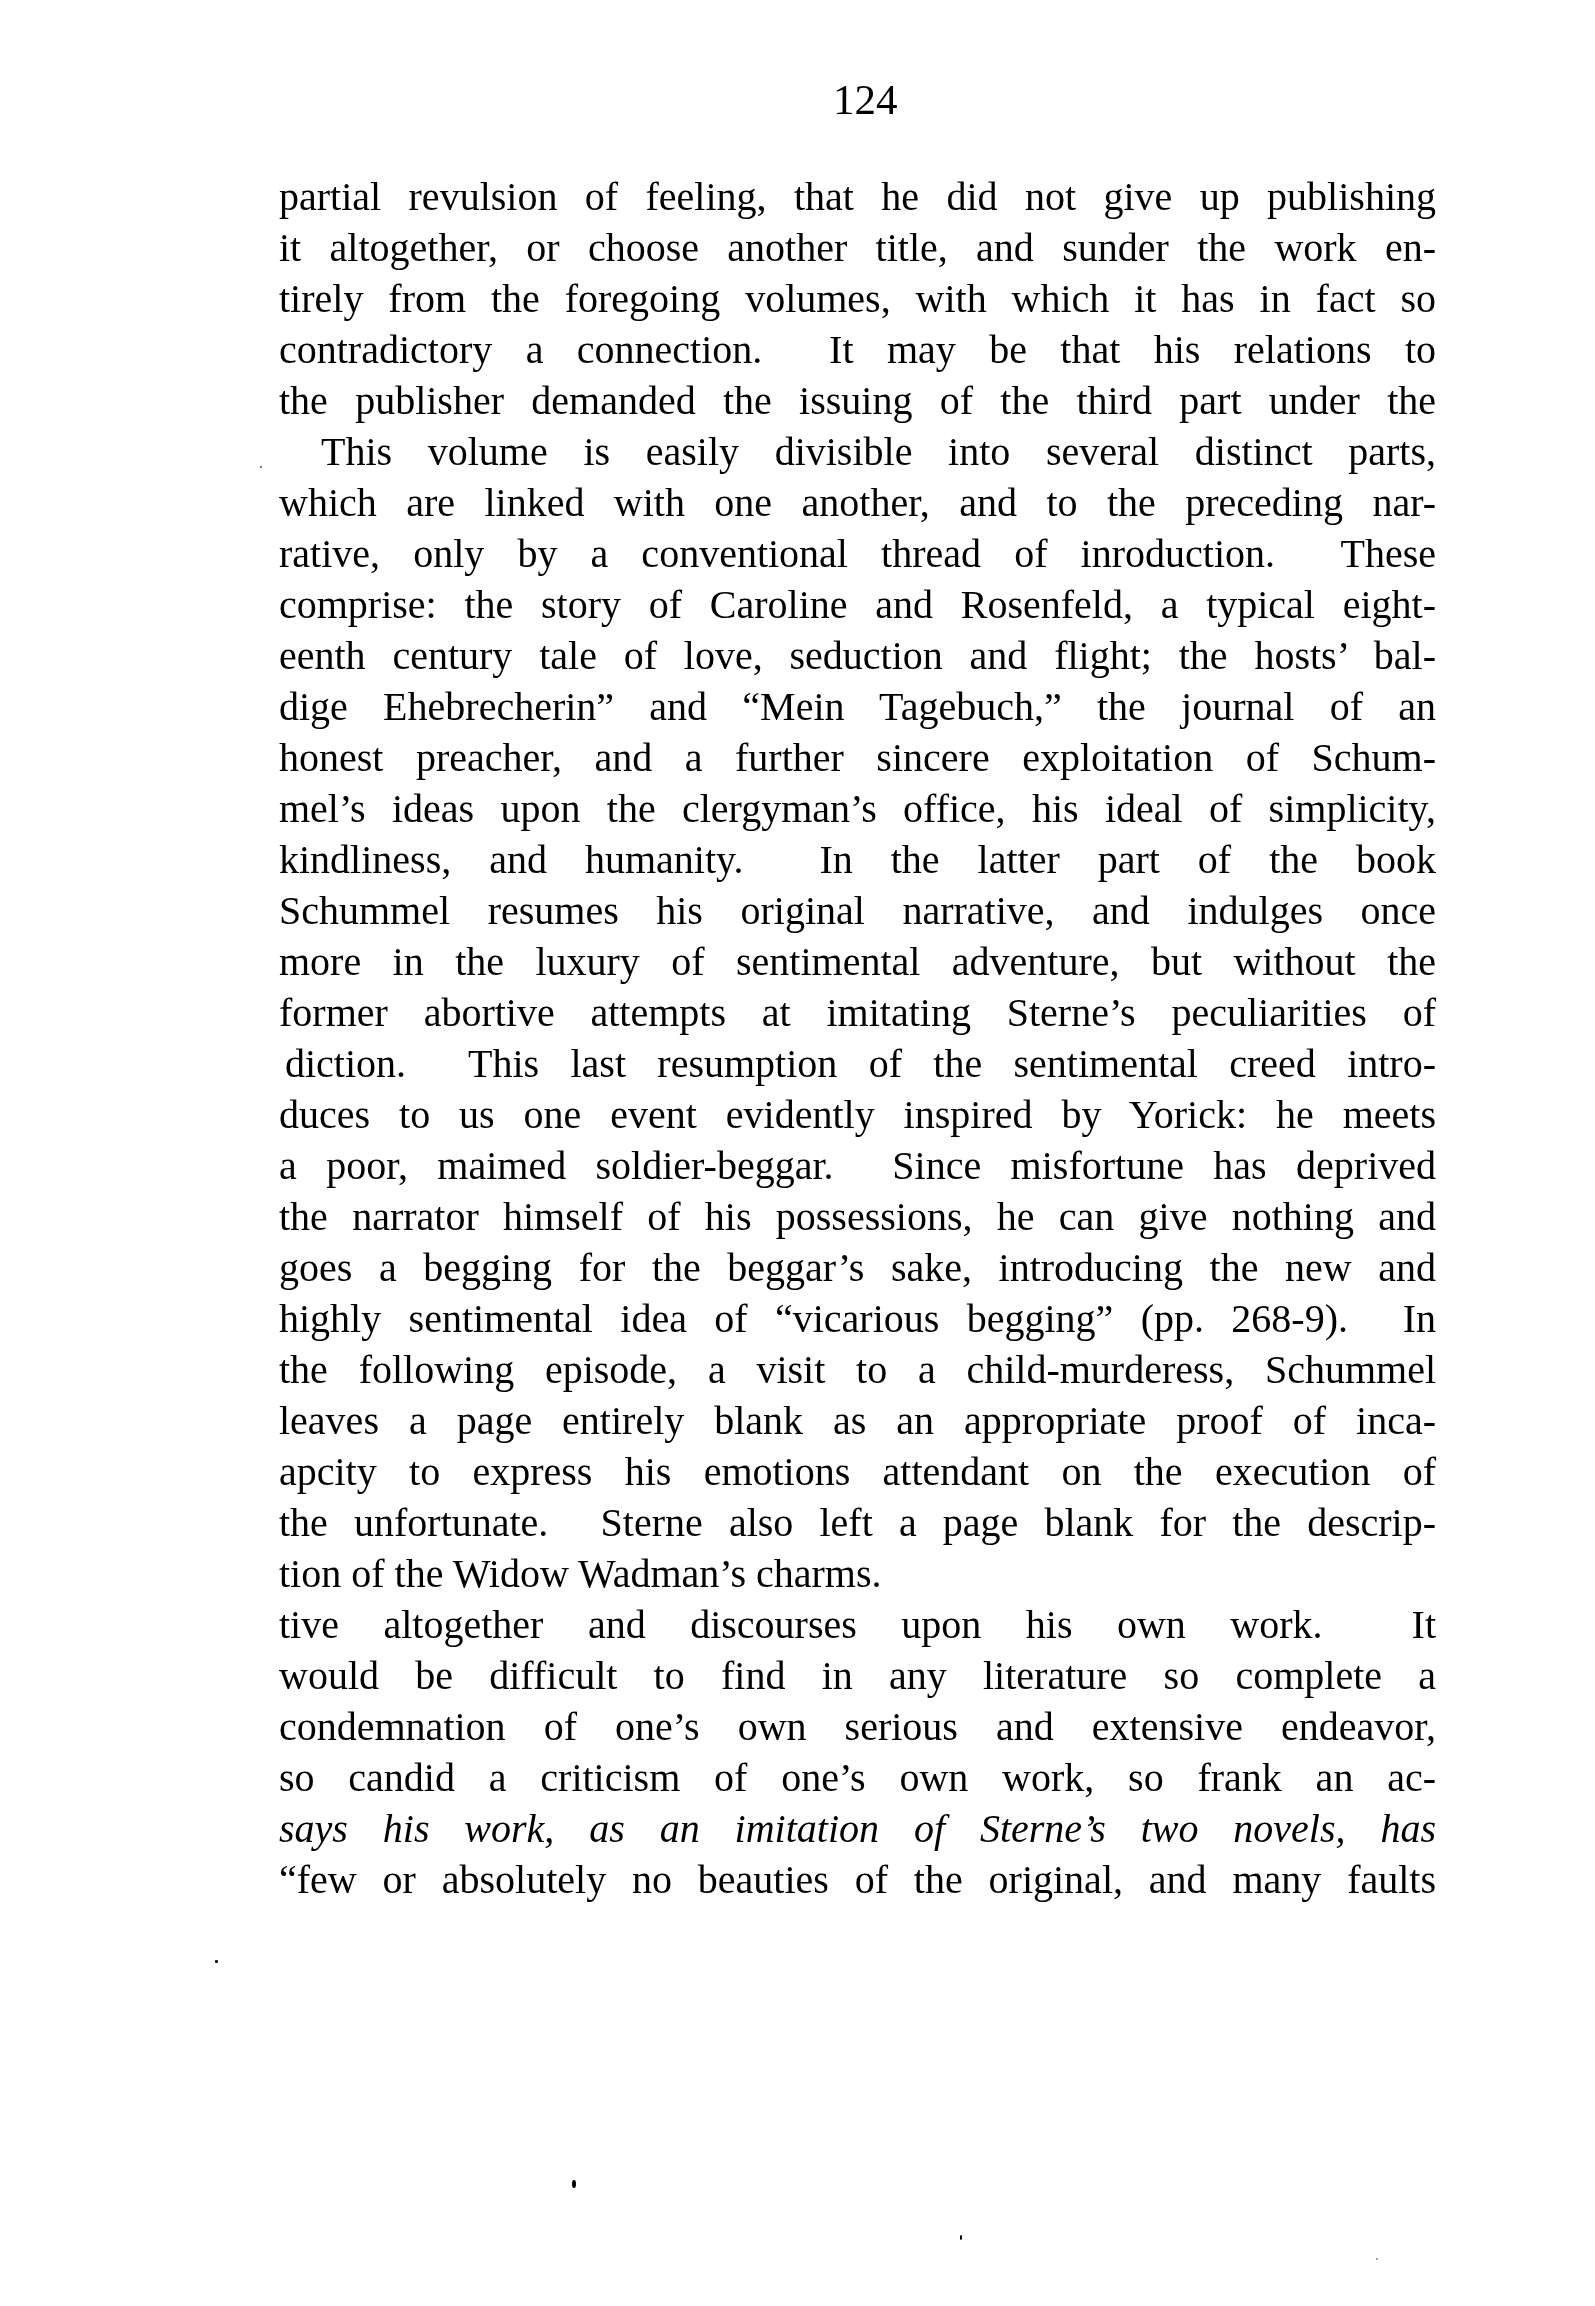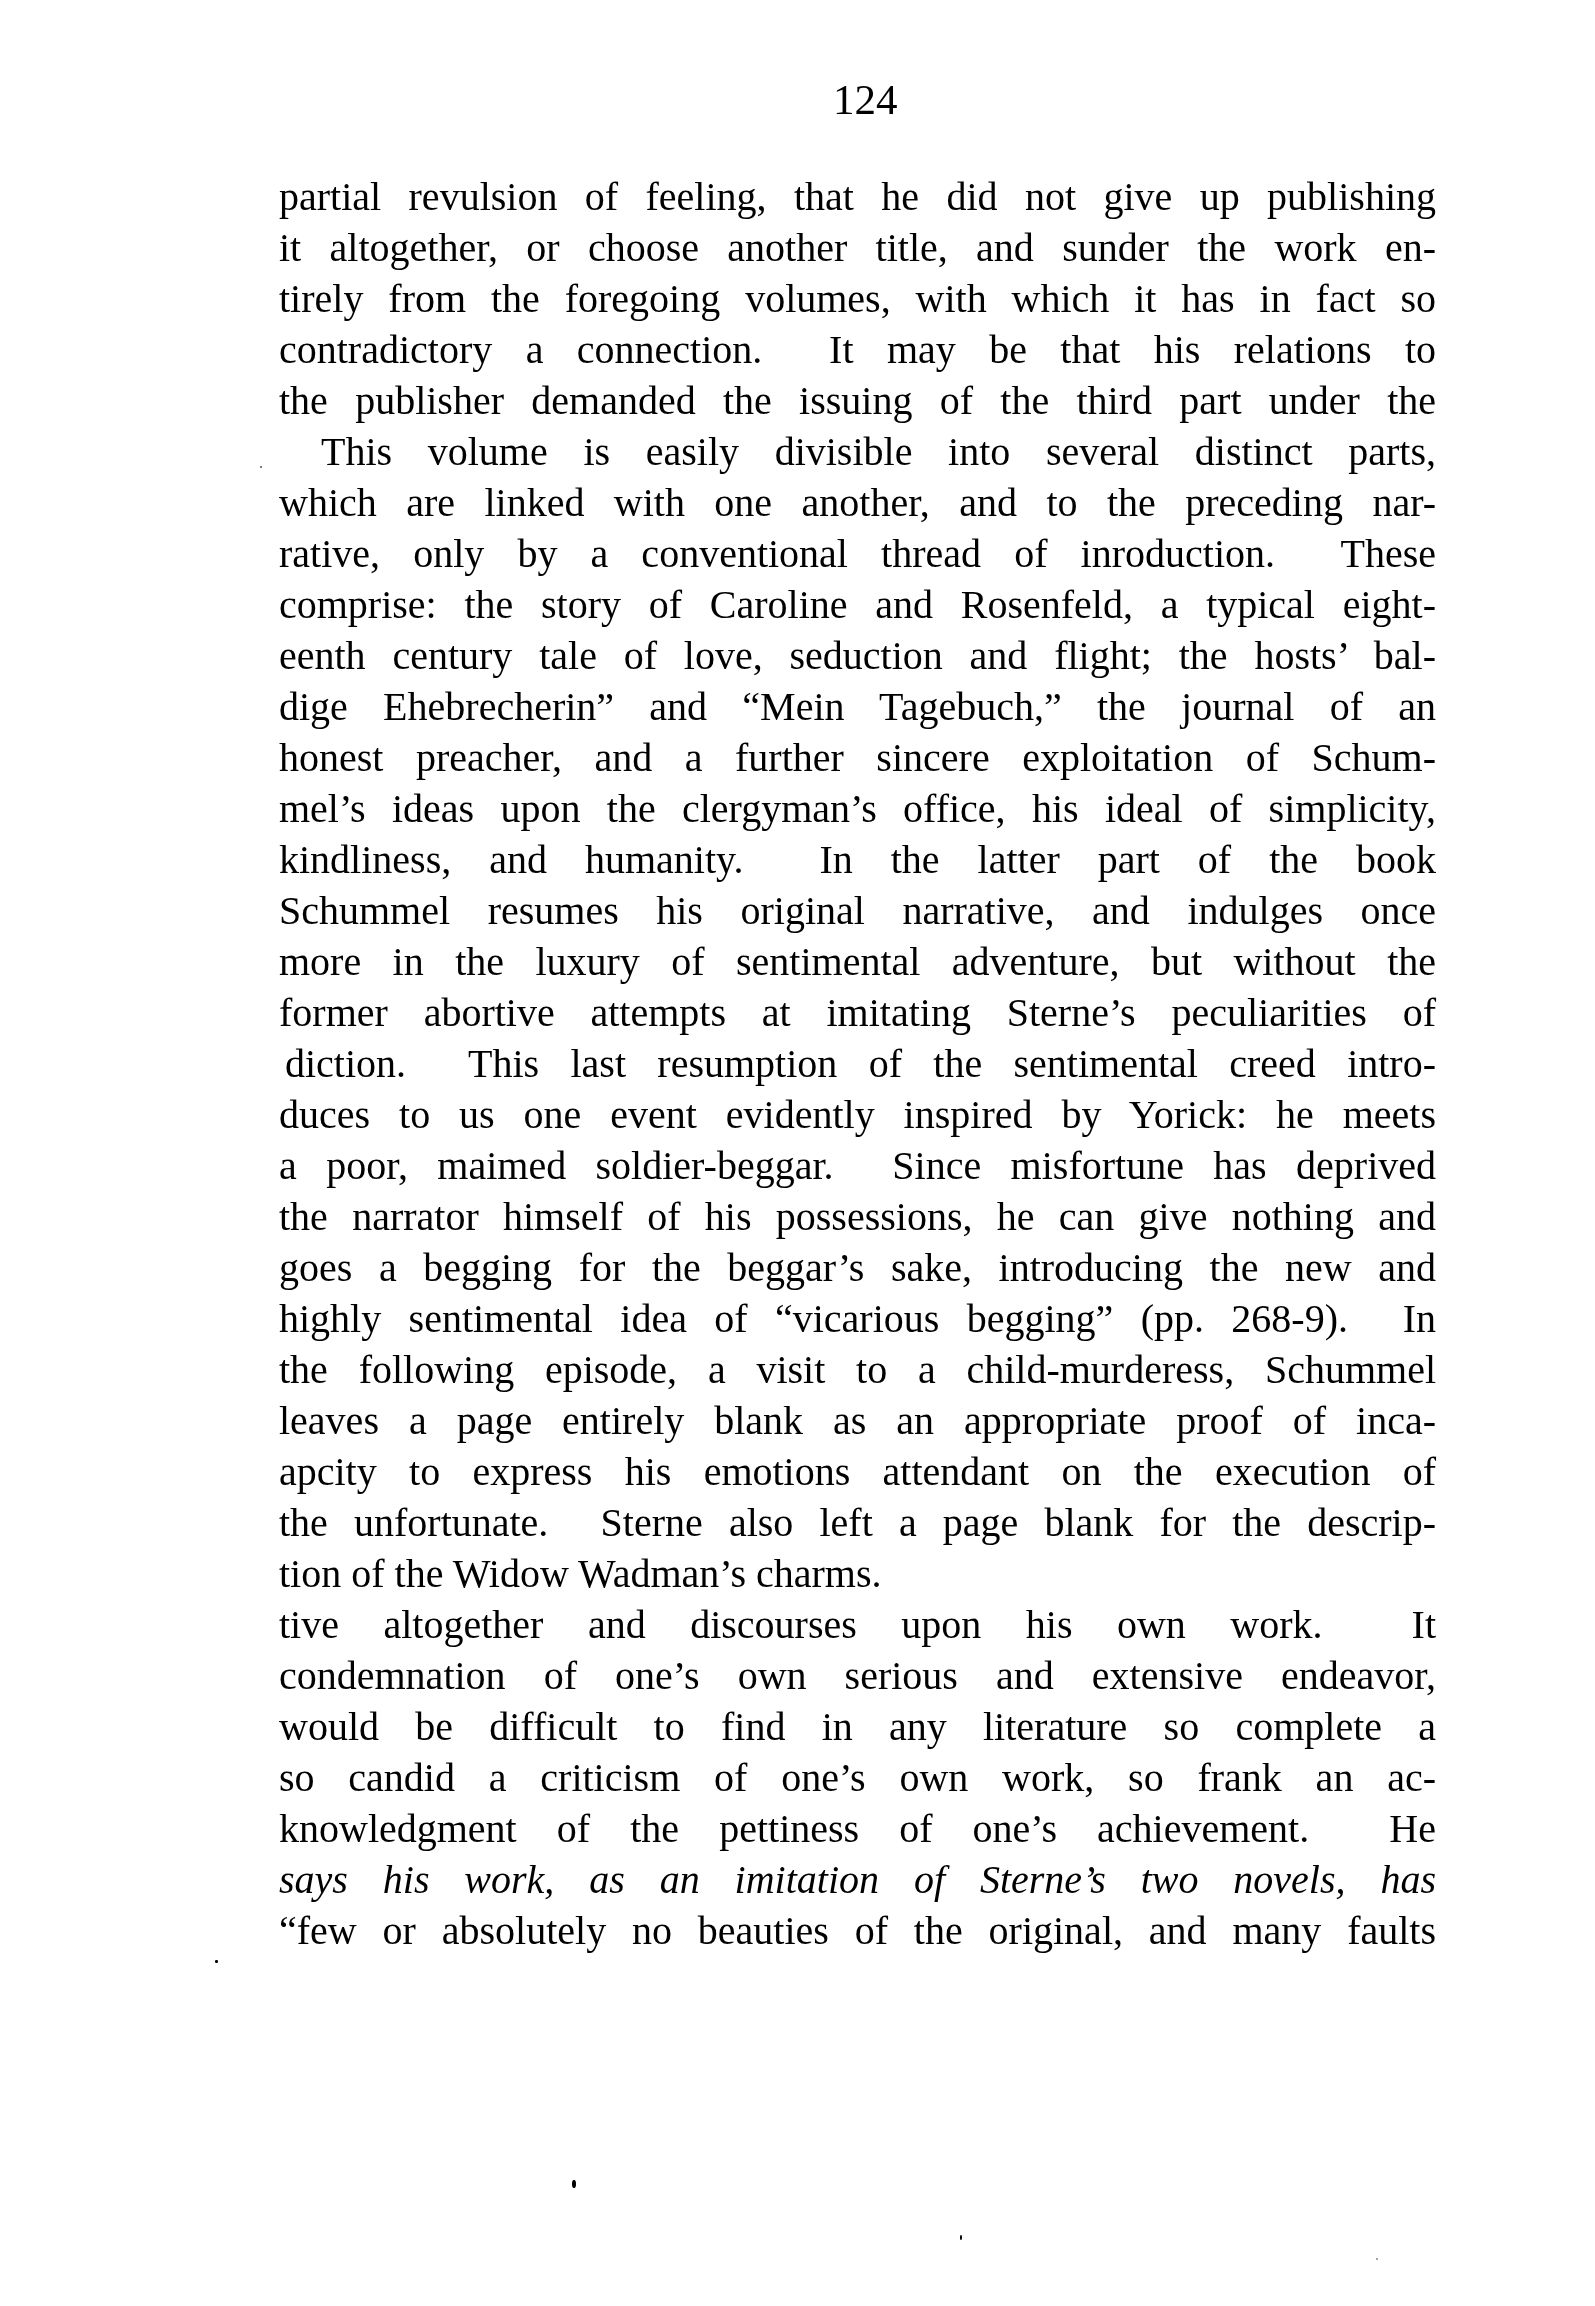--- a/index.html
+++ b/index.html
@@ -86,24 +86,23 @@
         <div class="line"><span style="white-space: pre;">goes a begging for the beggar’s sake, introducing the new and</span></div>
         <div class="line"><span style="white-space: pre;">highly sentimental idea of “vicarious begging” (pp. 268-9).  In</span></div>
         <div class="line"><span style="white-space: pre;">the following episode, a visit to a child-murderess, Schummel</span></div>
         <div class="line"><span style="white-space: pre;">leaves a page entirely blank as an appropriate proof of inca-</span></div>
         <div class="line"><span style="white-space: pre;">apcity to express his emotions attendant on the execution of</span></div>
         <div class="line"><span style="white-space: pre;">the unfortunate.  Sterne also left a page blank for the descrip-</span></div>
         <div class="line last">tion of the Widow Wadman’s charms.</div>
       </div>
     <div id="p2">
         <div class="line"><span style="white-space: pre;">tive altogether and discourses upon his own work.  It</span></div>
+        <div class="line"><span style="white-space: pre;">would be difficult to find in any literature so complete a</span></div>
         <div class="line"><span style="white-space: pre;">condemnation of one’s own serious and extensive endeavor,</span></div>
-        <div class="line"><span style="white-space: pre;">would be difficult to find in any literature so complete a</span></div>
         <div class="line"><span style="white-space: pre;">so candid a criticism of one’s own work, so frank an ac-</span></div>
-        <div class="line"><span style="white-space: pre;">knowledgment of the pettiness of one’s achievement.  He</span></div>
         <div class="line"><span style="white-space: pre; font-style: italic;">says his work, as an imitation of Sterne’s two novels, has</span></div>
         <div class="line"><span style="white-space: pre;">“few or absolutely no beauties of the original, and many faults</span></div>
       </div>
   </div>
 
   <div class="speck" style="left:215px;top:1960px;width:2.7px;height:2.7px;"></div>
   <div class="speck" style="left:572px;top:2180px;width:3.6px;height:8.1px;"></div>
   <div class="speck" style="left:960px;top:2235px;width:1.8px;height:4.5px;"></div>
   <div class="speck" style="left:1376px;top:2258px;width:1.8px;height:1.8px;background:#888;"></div>
   <div class="speck" style="left:260px;top:466px;width:1.8px;height:1.8px;background:#555;"></div>

